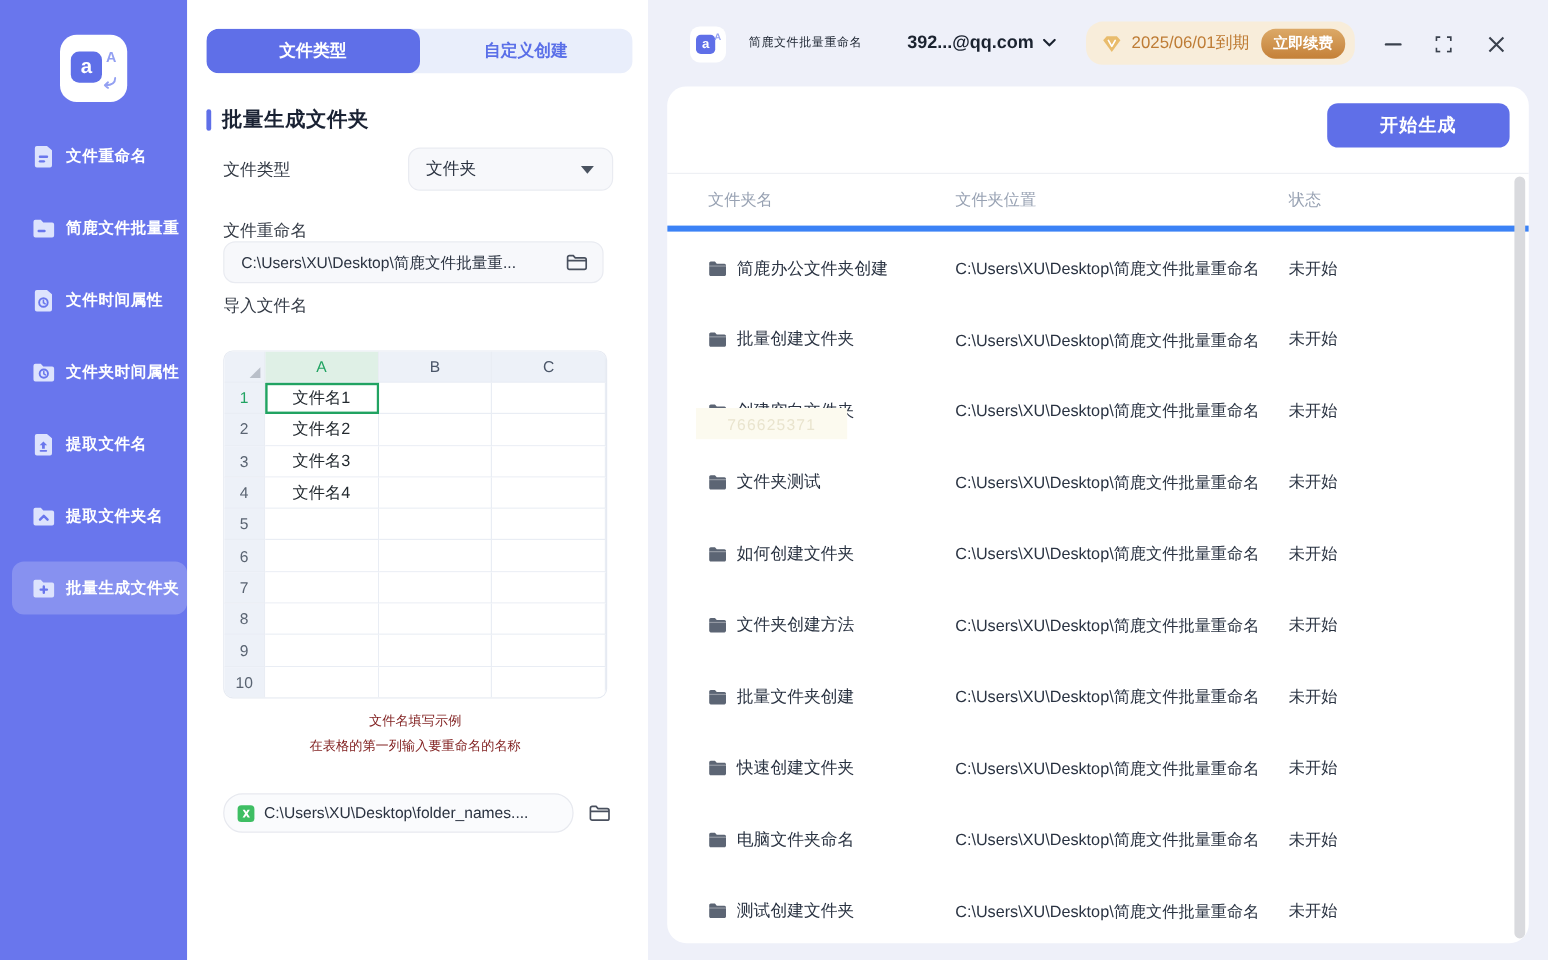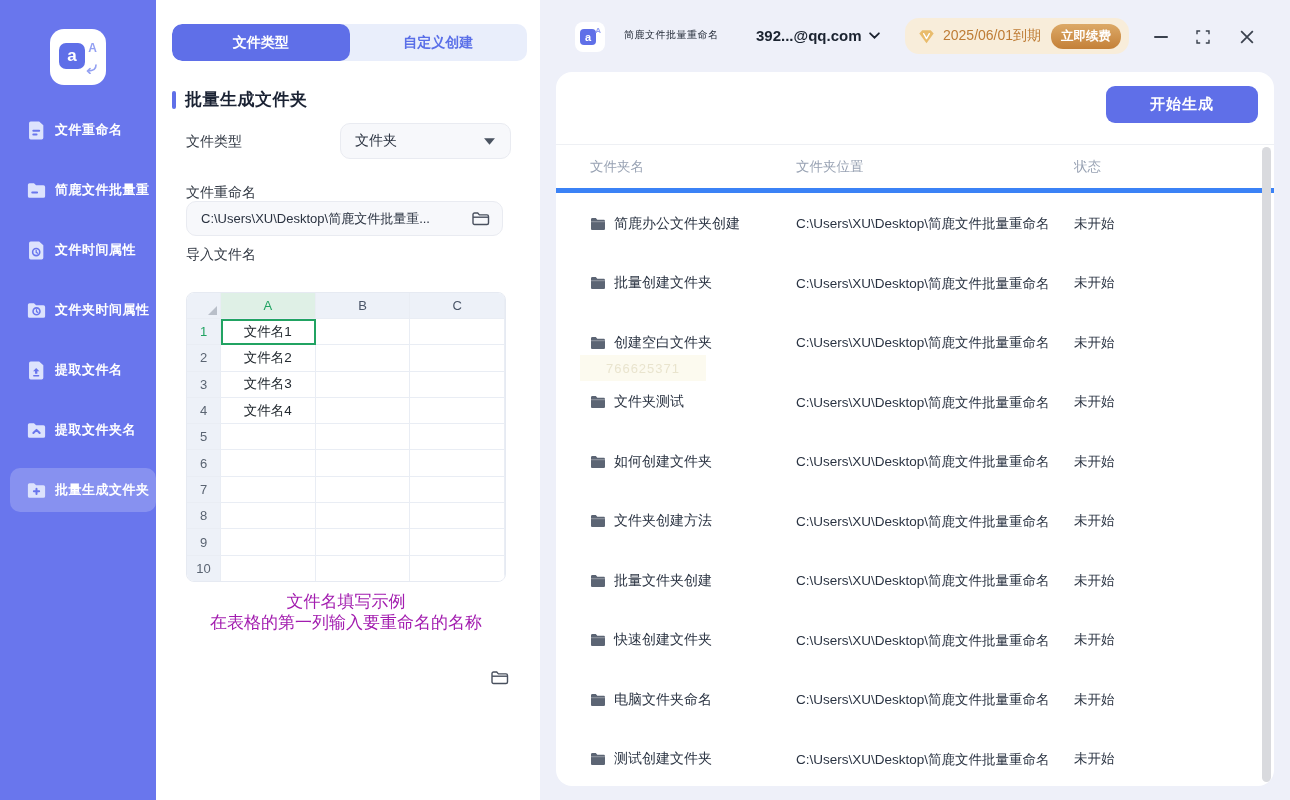--- a/index.html
+++ b/index.html
@@ -55,22 +55,22 @@
   .sh-corner { width:34px; flex:none; background:#EDF1F8; position:relative; }
   .sh-corner:after { content:""; position:absolute; right:3px; bottom:3px; border-style:solid;
                      border-width:0 0 9px 9px; border-color:transparent transparent #B9BFC9 transparent; }
   .sh-col { flex:1; background:#EDF1F8; color:#4A5568; }
   .sh-col.colA { background:#DFF0E6; color:#21A362; }
   .sh-num { width:34px; flex:none; background:#EDF1F8; color:#5A6472; }
   .sh-num.green { color:#21A362; }
   .sh-data { flex:1; background:#fff; color:#22292F; font-size:13.5px; }
   .sh-data.selected { outline:2px solid #21A362; outline-offset:-2px; }
 
-  .hint { position:absolute; left:30px; top:591px; width:320px; text-align:center; color:#a21caf;
-          font-size:17px; line-height:21px; }
+  .hint { position:absolute; left:30px; top:591px; width:320px; text-align:center; color:#7f1d1d;
+          font-size:11px; line-height:21px; }
 
   .file-input { position:absolute; left:30px; top:661px; width:292px; height:33px; background:#FAFBFD;
                 border:1px solid #E7E9EF; border-radius:16px; display:flex; align-items:center;
                 padding:0 10px 0 10px; cursor:text; }
   .file-input .x-icon { width:16px; height:16px; margin-right:7px; flex:none; }
   .file-input .p-text { flex:1; font-size:13px; color:#2A3240; white-space:nowrap; overflow:hidden; }
   .file-picker { position:absolute; left:334px; top:669px; }
 
   
   .right { position:absolute; left:540px; top:0; width:750px; height:800px; background:#EEF0F9; }
@@ -107,21 +107,21 @@
   .c-path { width:278px; flex:none; }
   .c-status { flex:1; }
   .tbl-rows { position:absolute; top:122px; left:0; right:0; bottom:0; overflow:hidden; }
   .t-row { display:flex; align-items:center; height:59.5px; cursor:default; }
   .t-name { width:240px; padding-left:34px; flex:none; display:flex; align-items:center; }
   .t-name svg { width:16px; height:14px; margin-right:8px; flex:none; }
   .t-name span { font-size:14px; color:#2A3342; white-space:nowrap; }
   .t-path { width:278px; flex:none; font-size:13.5px; color:#2A3342; line-height:19px;
             word-break:break-all; padding-right:10px; }
   .t-status { flex:1; font-size:13.5px; color:#2A3342; }
-  .watermark { position:absolute; left:24px; top:283px; width:126px; height:26px; background:#FCFAEF;
+  .watermark { position:absolute; left:24px; top:268px; width:126px; height:26px; background:#FCFAEF;
                color:#E9E4CE; font-size:13px; display:flex; align-items:center; justify-content:center;
                letter-spacing:1px; pointer-events:none; }
   .scrollbar { position:absolute; right:3px; top:75px; bottom:4px; width:9px; }
   .scroll-thumb { position:absolute; left:0; top:0; width:9px; height:100%; background:#D9DADE; border-radius:5px; cursor:pointer; }
 </style>
 </head>
 <body>
 
 <div class="stage">
 
@@ -301,20 +301,27 @@
           <div class="sh-cell sh-data"></div>
           <div class="sh-cell sh-data"></div>
         </div>
       </div>
 
     <div class="hint">
       <div>文件名填写示例</div>
       <div>在表格的第一列输入要重命名的名称</div>
     </div>
 
+    <div class="file-input">
+      <svg class="x-icon" viewBox="0 0 16 16">
+        <rect x="1" y="1" width="14" height="14" rx="3.2" fill="#3EBE63"></rect>
+        <path d="M5.2 4.8h1.9L8.2 6.7l1.1-1.9h1.9L9.2 8l2.1 3.2H9.4L8.2 9.3l-1.2 1.9H5.1L7.2 8z" fill="#fff"></path>
+      </svg>
+      <span class="p-text">C:\Users\XU\Desktop\folder_names....</span>
+    </div>
     <svg class="picker-icon file-picker" viewBox="0 0 19 17" fill="none" stroke="#49505E" stroke-width="1.4">
       <path d="M2 4.5C2 3.7 2.7 3 3.5 3h3.2l1.7 1.9H16c.8 0 1.5.7 1.5 1.5v6.6c0 .8-.7 1.5-1.5 1.5H3.5c-.8 0-1.5-.7-1.5-1.5z"></path>
       <path d="M2 7.2h15.5"></path>
     </svg>
   </div>
 
   <div class="right">
     <div class="r-head">
       <div class="app-ico">
         <span class="logo-a">a</span>

